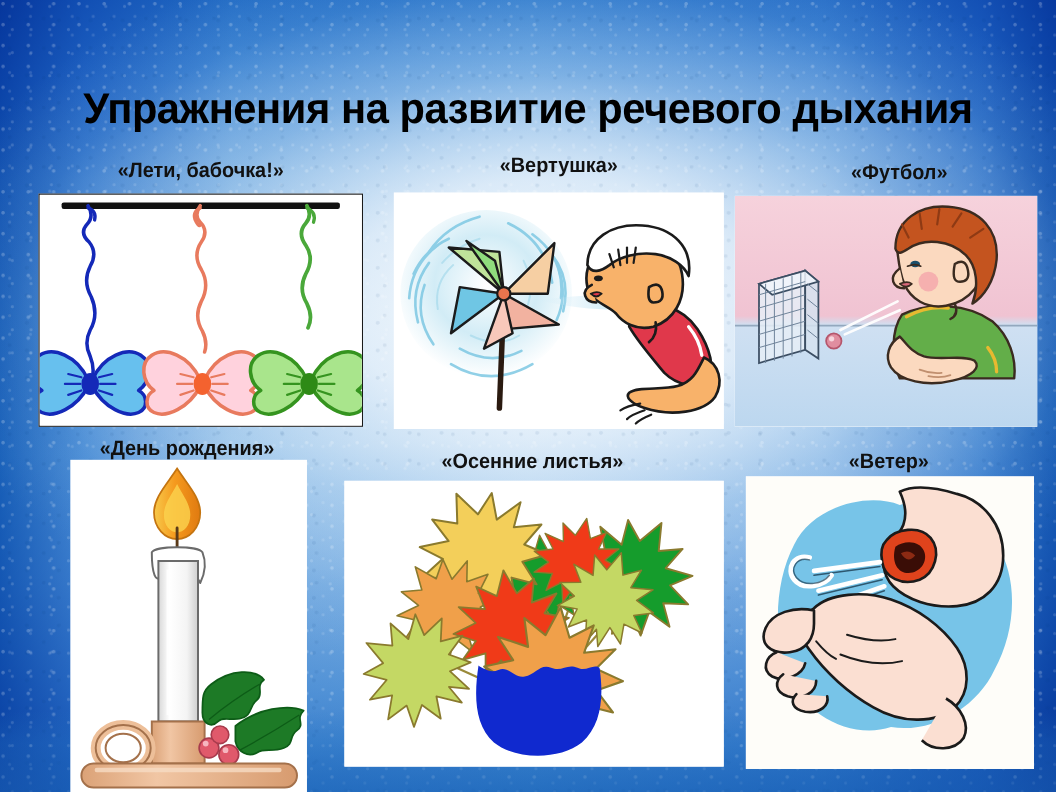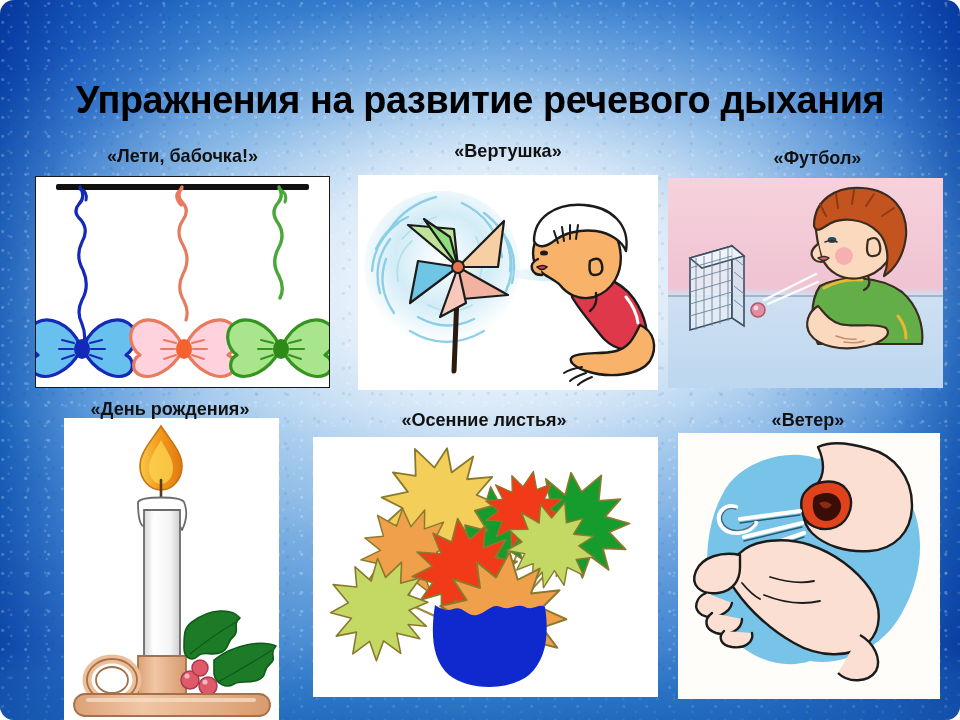--- a/index.html
+++ b/index.html
@@ -9,21 +9,20 @@
     font-family:"Liberation Sans","DejaVu Sans",sans-serif;
     position:relative;
   }
   #slide{
     position:absolute;inset:0;width:960px;height:720px;overflow:hidden;
     background:
       radial-gradient(ellipse 70% 55% at 52% 38%, rgba(255,255,255,0.95) 0%, rgba(242,248,253,0.80) 28%, rgba(205,228,246,0.38) 52%, rgba(150,196,235,0.10) 72%, rgba(120,175,225,0) 86%),
       linear-gradient(178deg,#2f7fcf 0%,#4f99dd 9%,#8dc0ea 22%,#bcdaf2 40%,#cfe4f6 55%,#a8cdee 70%,#6aa8e0 85%,#2d7ac9 100%),
       linear-gradient(90deg,#1f6cc0 0%,#5b9ddd 8%,#b5d6f1 22%,#d8e9f8 50%,#a9cdef 78%,#4f93d8 93%,#1d68bd 100%);
     background-blend-mode:normal,multiply,normal;
-    border-radius:14px;
   }
   
   #slide::before{
     content:"";position:absolute;inset:0;pointer-events:none;
     background-image:
       radial-gradient(circle at 12% 18%, rgba(255,255,255,.30) 0 1.2px, transparent 2px),
       radial-gradient(circle at 28% 62%, rgba(0,50,110,.10) 0 1.3px, transparent 2px),
       radial-gradient(circle at 66% 28%, rgba(255,255,255,.22) 0 1px, transparent 1.8px),
       radial-gradient(circle at 84% 74%, rgba(0,55,120,.10) 0 1.4px, transparent 2.1px),
       radial-gradient(circle at 46% 88%, rgba(255,255,255,.18) 0 1px, transparent 1.8px);

